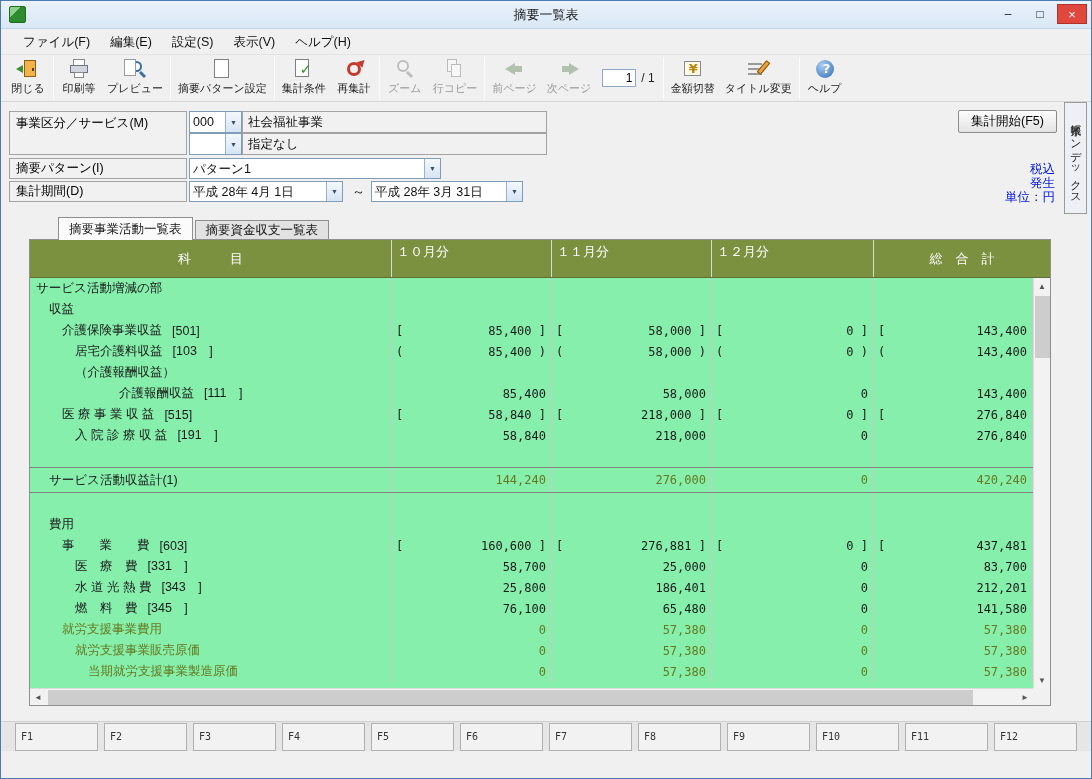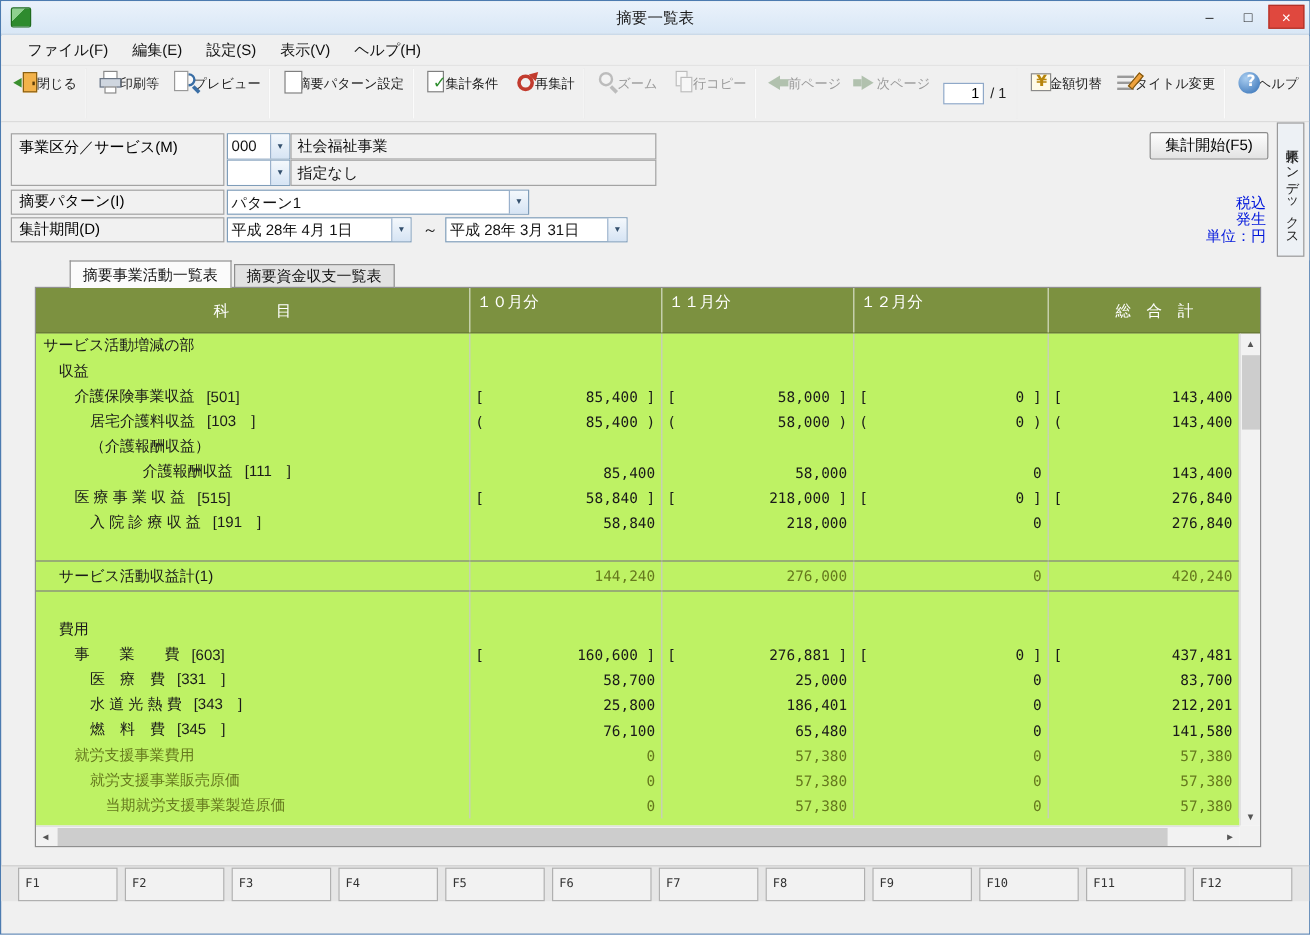--- a/index.html
+++ b/index.html
@@ -23,21 +23,21 @@
 
   
   .menubar { position:absolute; top:29px; left:0; right:0; height:24px; background:#f0f0f0;
     display:flex; align-items:center; padding-left:12px; }
   .menu-item { font-size:12.5px; color:#111; padding:3px 10px; white-space:nowrap; }
 
   
   .toolbar { position:absolute; top:53px; left:0; right:0; height:48px; background:#f0f0f0;
     border-top:1px solid #e3e3e3; border-bottom:1px solid #d6d6d6;
     display:flex; align-items:flex-start; padding:1px 4px; }
-  .tbtn { display:flex; flex-direction:row; align-items:center; justify-content:flex-start;
+  .tbtn { display:flex; flex-direction:column; align-items:center; justify-content:flex-start;
     padding:2px 5px 1px; min-width:46px; }
   .tlabel { font-size:11px; color:#222; white-space:nowrap; margin-top:1px; }
   .tbtn.disabled .tlabel { color:#9a9a9a; }
   .tbtn.disabled .ic { opacity:.5; filter:grayscale(55%); }
   .tsep { width:1px; height:42px; background:#d5d5d5; border-right:1px solid #fbfbfb; margin:1px 2px; }
   .pagebox { display:flex; align-items:center; margin:13px 6px 0; }
   .page-input { width:34px; height:18px; border:1px solid #8fa8c8; background:#fff;
     text-align:right; padding-right:3px; font-size:12px; font-family:inherit; }
   .page-suffix { margin-left:5px; font-size:12px; color:#222; white-space:nowrap; }
 
@@ -115,21 +115,21 @@
   .tab.active { background:#fbfbfb; height:23px; border-bottom:none; }
   .panel { position:absolute; top:238px; left:28px; width:1022px; height:467px; background:#fff;
     border:1px solid #8f8f8f; z-index:1; }
   .thead { position:absolute; top:0; left:0; right:0; height:38px; display:flex;
     background:#7c9140; border-bottom:1px solid #5f7030; }
   .hc { border-right:1px solid rgba(255,255,255,.7); color:#fff; font-size:13px; display:flex; }
   .hc:last-child { border-right:none; }
   .hw0 { width:362px; } .hw1 { width:160px; } .hw2 { width:160px; } .hw3 { width:162px; } .hw4 { flex:1; }
   .a-center { align-items:center; justify-content:center; }
   .a-topleft { align-items:flex-start; justify-content:flex-start; padding:3px 5px; }
-  .tbody { position:absolute; top:38px; left:0; right:17px; bottom:17px; overflow:hidden; background:#bef264; }
+  .tbody { position:absolute; top:38px; left:0; right:17px; bottom:17px; overflow:hidden; background:#86efac; }
   .trow { display:flex; height:21px; align-items:center; }
   .trow.rule { height:26px; border-top:1px solid #808080; border-bottom:1px solid #808080; }
   .tc { height:100%; border-right:1px solid #c9c9c9; display:flex; align-items:center; overflow:hidden; }
   .cw0 { width:362px; } .cw1 { width:160px; } .cw2 { width:160px; } .cw3 { width:162px; } .cw4 { width:159px; }
   .c-label { font-size:12.5px; color:#1a1a1a; white-space:nowrap; }
   .c-label .code { margin-left:10px; font-size:12.5px; }
   .c-val { justify-content:space-between; padding:0 5px 0 4px;
     font-family:"DejaVu Sans Mono",monospace; font-size:12px; color:#1a1a1a; }
   .c-val .val { margin-left:auto; }
   .trow.olive .c-label, .trow.olive .c-val { color:#66791e; }

